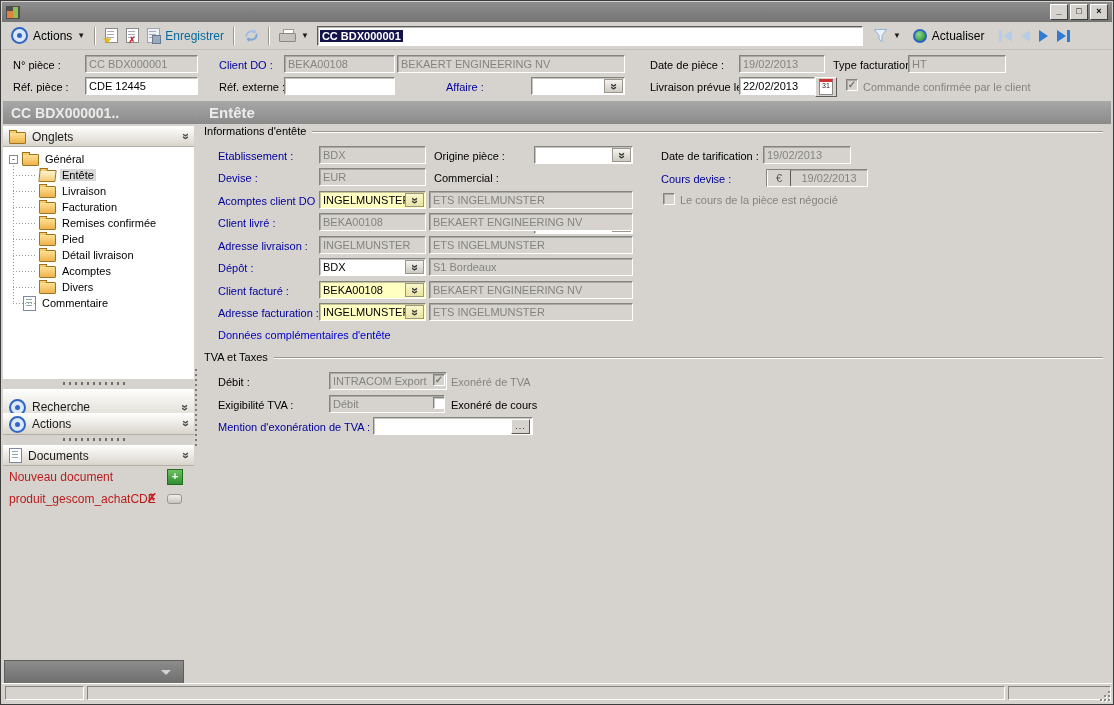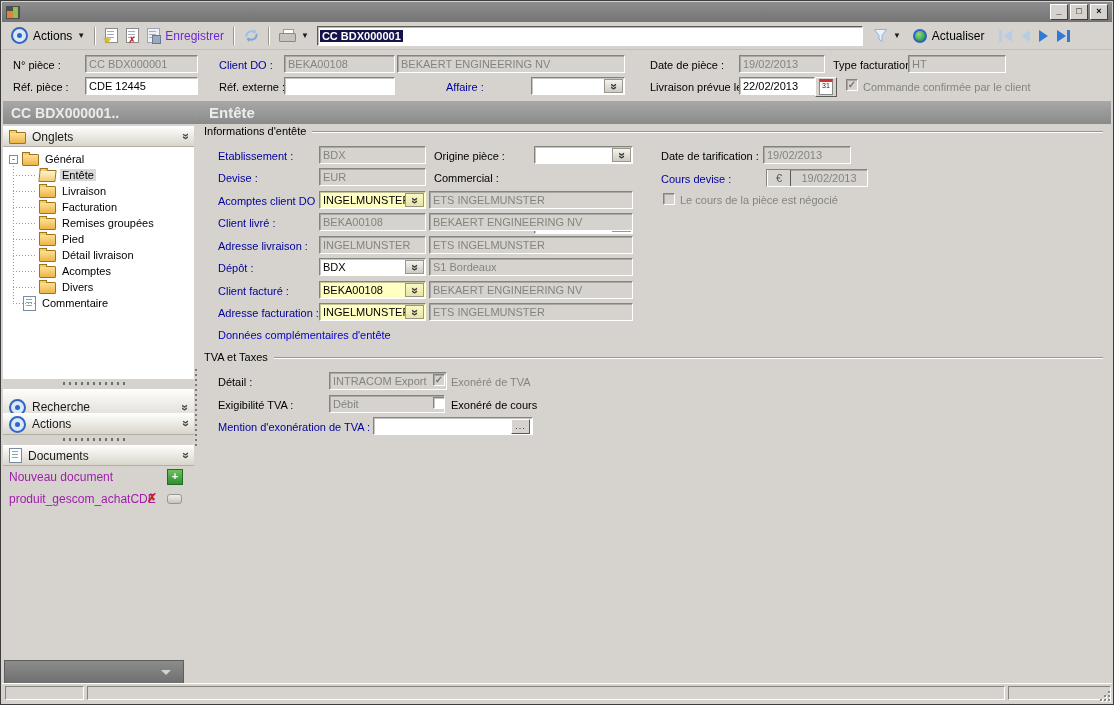--- a/index.html
+++ b/index.html
@@ -13,21 +13,21 @@
   .app-icon::before{content:"";position:absolute;left:1px;bottom:1px;width:6px;height:7px;background:#e0823c;}
   .app-icon::after{content:"";position:absolute;right:2px;top:1px;width:5px;height:11px;background:#8cc152;}
   .win-btns{margin-left:auto;display:flex;gap:2px;}
   .win-btn{width:16px;height:14px;background:#d6d3ce;border:1px solid;border-color:#fff #404040 #404040 #fff;
     color:#000;font-size:9px;line-height:12px;text-align:center;font-weight:bold;}
   
   .toolbar{position:absolute;left:1px;top:21px;right:1px;height:27px;background:#d6d3ce;
     display:flex;align-items:center;padding:0 5px;border-bottom:1px solid #c2bfb8;}
   .tb-sep{width:0;height:18px;border-left:1px solid #9a978e;border-right:1px solid #fff;margin:0 5px;}
   .tb-btn{display:flex;align-items:center;gap:5px;padding:2px 4px;font-size:12px;}
-  .tb-btn.disabled{color:#6d28d9;}
+  .tb-btn.disabled{color:#0369a1;}
   .target{width:13px;height:13px;border-radius:50%;border:2px solid #2f66c2;background:#dce8fa;position:relative;box-sizing:content-box;}
   .target::after{content:"";position:absolute;left:4px;top:4px;width:5px;height:5px;border-radius:50%;background:#2f66c2;}
   .ddarrow{font-size:8px;color:#1a1a1a;}
   .pg{width:11px;height:13px;background:#fff;border:1px solid #8a8a8a;position:relative;}
   .pg::before{content:"";position:absolute;left:1px;top:2px;width:7px;height:1px;box-shadow:0 0 #aab,0 3px #aab,0 6px #aab;background:#aab;}
   .pg .badge{position:absolute;font-size:9px;line-height:9px;font-weight:bold;}
   .pg .star{left:-3px;bottom:-3px;color:#e8b820;text-shadow:0 0 1px #8a6;}
   .pg .delx{left:1px;bottom:-3px;color:#c03built;color:#c23030;}
   .pg.dim{background:#eef0f4;border-color:#9aa4b4;}
   .disk{position:absolute;right:-2px;bottom:-2px;width:7px;height:7px;background:#9aa8c0;border:1px solid #6a7890;}
@@ -91,21 +91,21 @@
   .folder::before{content:"";position:absolute;top:-3px;left:-1px;width:6px;height:2px;background:#f6ca64;
     border:1px solid #9c7322;border-bottom:none;}
   .folder.open{background:linear-gradient(#fff4cc,#f2cd78);transform:skewX(-6deg);}
   .docico{position:relative;width:11px;height:13px;background:#fff;border:1px solid #7a8aa0;flex:0 0 auto;}
   .docico::before{content:"";position:absolute;left:2px;top:2px;width:6px;height:1px;background:#8aa;
     box-shadow:0 3px #8aa,0 6px #8aa;}
   .tlabel{padding:0 2px;}
   .tlabel.selected{background:#d9d9d9;}
   .vguide{position:absolute;left:10px;width:1px;background-image:repeating-linear-gradient(180deg,#9a9a9a 0 1px,transparent 1px 3px);}
   .hstub{position:absolute;left:10px;height:1px;width:22px;background-image:repeating-linear-gradient(90deg,#9a9a9a 0 1px,transparent 1px 3px);}
-  .sblink{position:absolute;color:#a21caf;font-size:12px;white-space:nowrap;}
+  .sblink{position:absolute;color:#b91c1c;font-size:12px;white-space:nowrap;}
   .plusbtn{position:absolute;width:14px;height:14px;background:linear-gradient(#6fbf5f,#2f8f2f);
     border:1px solid #1f6f1f;color:#fff;font-weight:bold;font-size:11px;line-height:12px;text-align:center;}
   .redx{color:#cc2222;font-weight:bold;font-size:12px;}
   .grayico{position:absolute;width:13px;height:8px;background:linear-gradient(#f0efec,#c8c4bc);border:1px solid #9a968c;border-radius:3px;}
   .sb-bottom{position:absolute;left:3px;top:659px;width:180px;height:24px;
     background:linear-gradient(#8c8c8c,#6f6f6f);border:1px solid #5e5e5e;box-sizing:border-box;
     display:flex;align-items:center;justify-content:flex-end;padding-right:12px;}
   .tri-d-sm{width:0;height:0;border-style:solid;border-width:5px 5px 0 5px;border-color:#d2d2d2 transparent transparent transparent;}
   .legend{position:absolute;font-size:11px;background:#d6d3ce;padding-right:6px;z-index:2;white-space:nowrap;}
   .gline{position:absolute;height:0;border-top:1px solid #9a978e;box-shadow:0 1px 0 #ffffff;}
@@ -257,21 +257,21 @@
         <span class="tlabel">Livraison</span>
       </div>
       <span class="hstub" style="top:44px;"></span>
       <div class="titem" style="left:36px;top:52px;">
         <span class="folder"></span>
         <span class="tlabel">Facturation</span>
       </div>
       <span class="hstub" style="top:60px;"></span>
       <div class="titem" style="left:36px;top:68px;">
         <span class="folder"></span>
-        <span class="tlabel">Remises groupées</span>
+        <span class="tlabel">Remises confirmée</span>
       </div>
       <span class="hstub" style="top:76px;"></span>
       <div class="titem" style="left:36px;top:84px;">
         <span class="folder"></span>
         <span class="tlabel">Pied</span>
       </div>
       <span class="hstub" style="top:92px;"></span>
       <div class="titem" style="left:36px;top:100px;">
         <span class="folder"></span>
         <span class="tlabel">Détail livraison</span>
@@ -408,21 +408,21 @@
           <span class="chev chev-d">»</span>
         </span>
     </span>
     <span class="fld gray" style="left:428px;top:302px;width:204px;">ETS INGELMUNSTER</span>
 
     <span class="link" style="left:217px;top:328px;">Données complémentaires d'entête</span>
 
     <span class="legend" style="left:203px;top:350px;">TVA et Taxes</span>
     <span class="gline" style="left:272px;top:356px;width:830px;"></span>
 
-    <span class="lbl" style="left:217px;top:375px;">Détail :</span>
+    <span class="lbl" style="left:217px;top:375px;">Débit :</span>
     <span class="fld gray" style="left:328px;top:371px;width:118px;">INTRACOM Export</span>
     <span class="cb dis" style="left:432px;top:373px;">✓</span>
     <span class="lbl graytxt" style="left:450px;top:375px;">Exonéré de TVA</span>
 
     <span class="lbl" style="left:217px;top:398px;">Exigibilité TVA :</span>
     <span class="fld gray" style="left:328px;top:394px;width:116px;">Débit</span>
     <span class="cb" style="left:432px;top:396px;"></span>
     <span class="lbl" style="left:450px;top:398px;">Exonéré de cours</span>
 
     <span class="lbl blue" style="left:217px;top:420px;">Mention d'exonération de TVA :</span>

